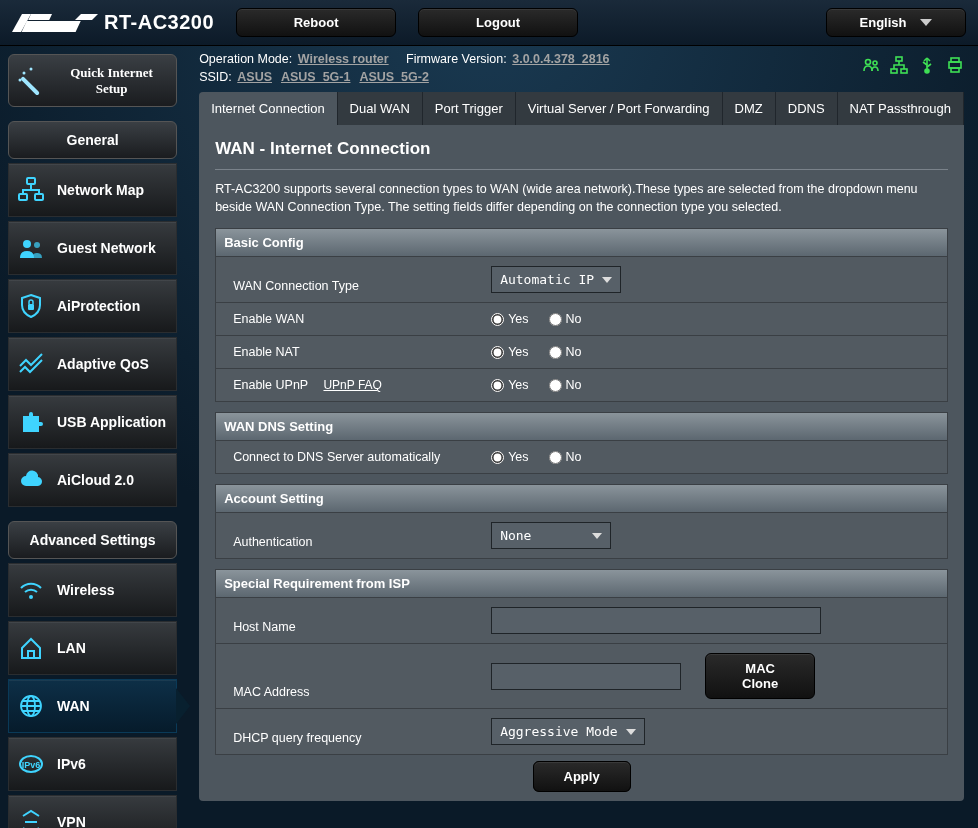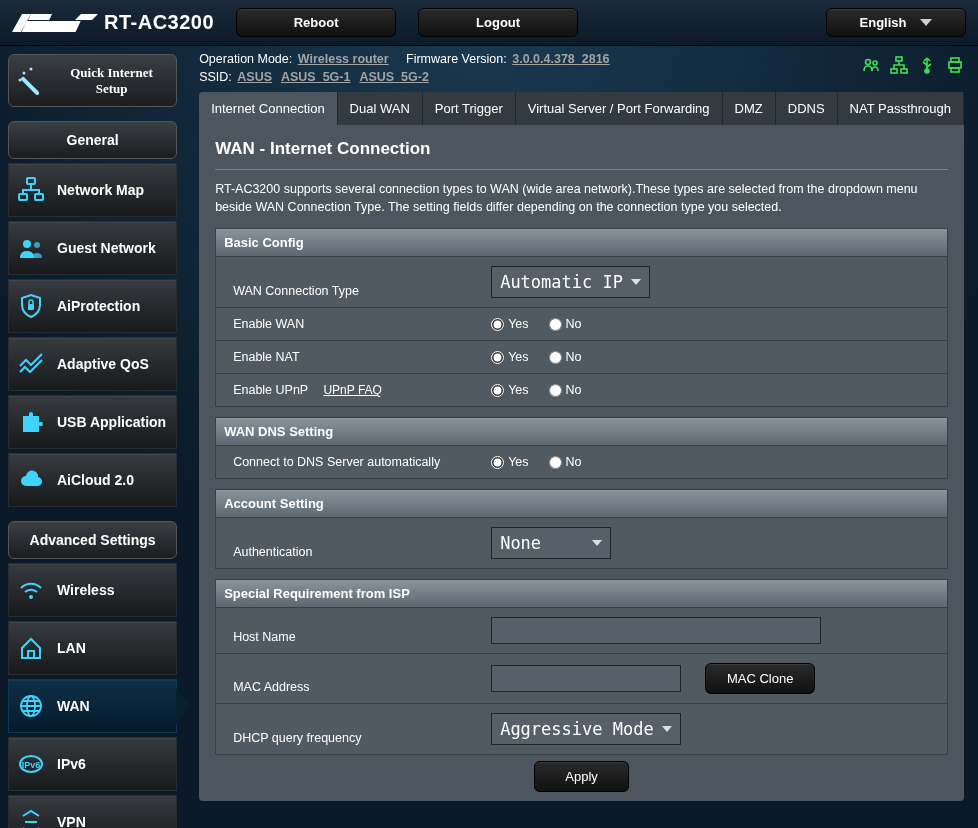--- a/index.html
+++ b/index.html
@@ -146,21 +146,21 @@
     padding: 9px 17px;
     font-size: 12.5px;
   }
   .row .cell-label { width: 258px; }
   .row .cell-field { flex: 1; display: flex; align-items: center; gap: 10px; }
   .sel {
     background: #576068;
     border: 1px solid #1f2428;
     color: #fff;
     font-family: "Lucida Console", Monaco, monospace;
-    font-size: 17px;
+    font-size: 13px;
     padding: 5px 8px;
     display: inline-flex; align-items: center; gap: 8px;
     cursor: pointer;
     min-width: 120px;
   }
   .sel .caret2 { width:0;height:0;border-left:5px solid transparent;border-right:5px solid transparent;border-top:6px solid #ddd; margin-left:auto; }
   .txt {
     background: #576068;
     border: 1px solid #1f2428;
     color: #fff;
@@ -170,21 +170,21 @@
     outline: none;
   }
   .radio-wrap { display: inline-flex; align-items: center; gap: 4px; margin-right: 10px; }
   .radio-wrap input[type=radio] { accent-color: #fff; margin:0; }
   .link { text-decoration: underline; color: #fff; cursor: pointer; margin-left: 12px; font-size: 12px; }
   .btn-dark {
     background: linear-gradient(#2a2a2a, #111);
     border: 1px solid #000;
     border-radius: 6px;
     color: #fff;
-    font-weight: normal;
+    font-weight: bold;
     font-size: 13px;
     padding: 7px 20px;
     text-align: center;
     cursor: pointer;
     box-shadow: inset 0 1px 0 rgba(255,255,255,0.08);
   }
   .gap { height: 10px; }
   .center { text-align: center; margin-top: 12px; }
 </style>
 </head>

